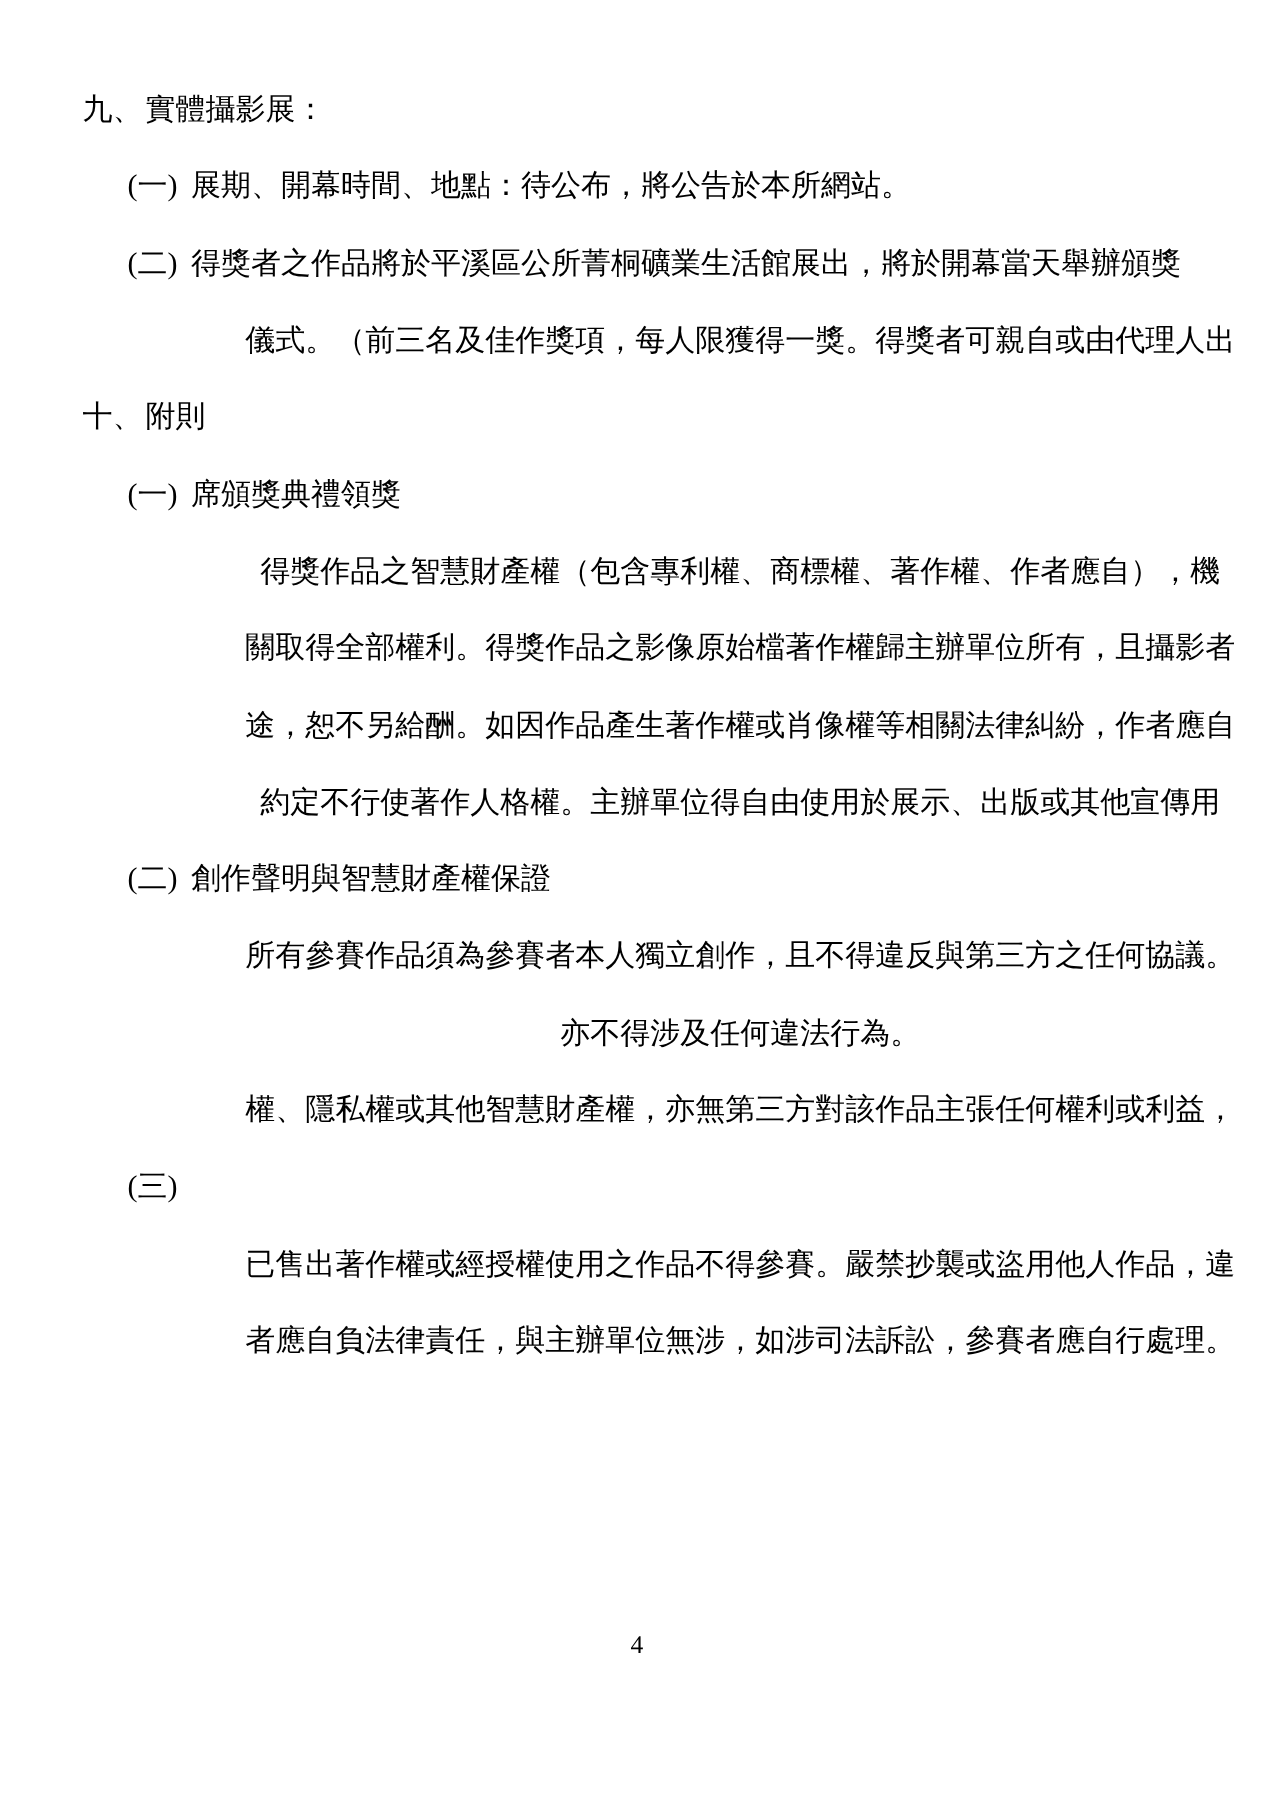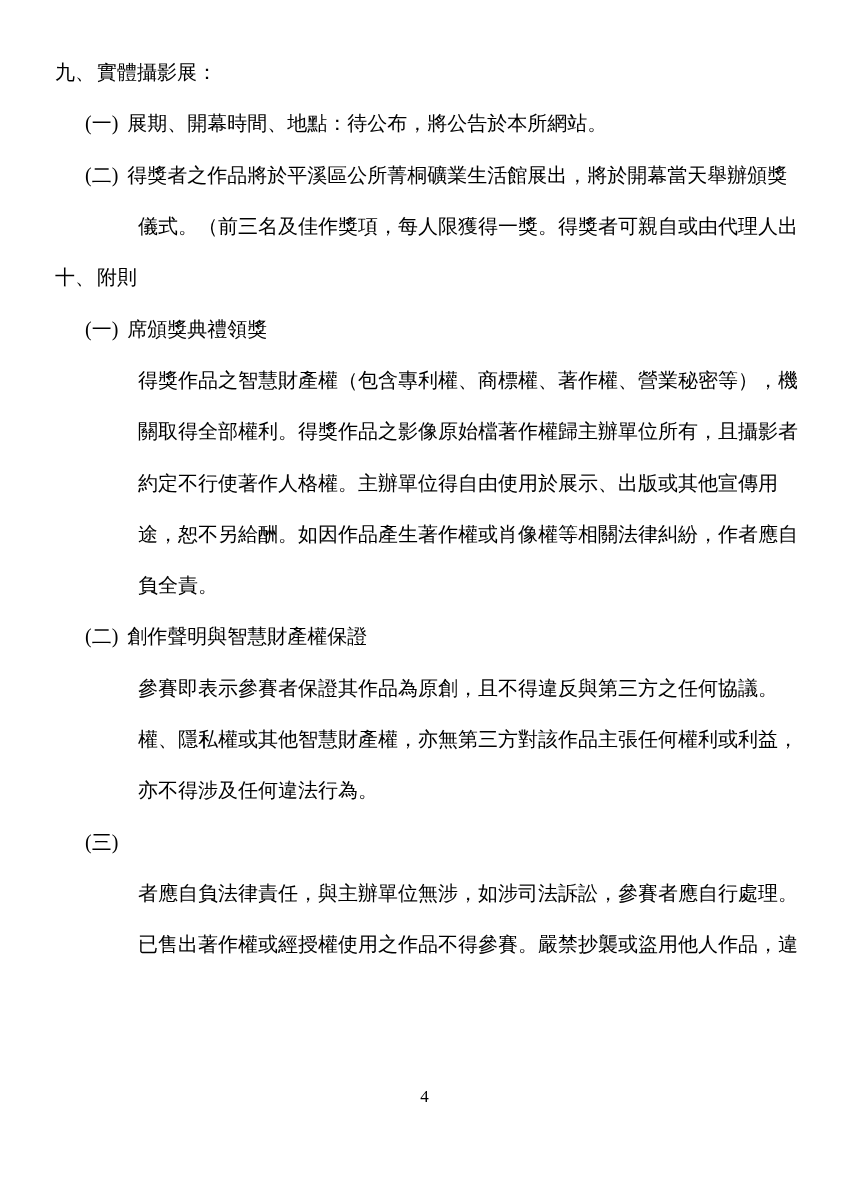--- a/index.html
+++ b/index.html
@@ -20,21 +20,21 @@
     right: 0;
   }
   .line {
     height: 51.3px;
     display: flex;
     align-items: center;
     white-space: nowrap;
   }
   .l0 { padding-left: 55px; }   
   .l1 { padding-left: 85px; }   
-  .l2 { padding-left: 138px; }  
+  .l2 { padding-left: 138px; justify-content: center; }  
   .sec-num   { margin-right: 2px; }
   .item-label{ margin-right: 9px; }
   .page-number {
     position: absolute;
     top: 1086px;
     left: 0;
     width: 100%;
     text-align: center;
     font-size: 17px;
     line-height: 22px;
@@ -67,55 +67,52 @@
     <div class="line l0">
       <span class="sec-num">十、</span>
       <span>附則</span>
     </div>
 
     <div class="line l1">
       <span class="item-label">(一)</span>
       <span>席頒獎典禮領獎</span>
     </div>
     <div class="line l2">
-      <span>得獎作品之智慧財產權（包含專利權、商標權、著作權、營業秘密等），機</span>
+      <span>得獎作品之智慧財產權（包含專利權、商標權、著作權、作者應自），機</span>
     </div>
     <div class="line l2">
       <span>關取得全部權利。得獎作品之影像原始檔著作權歸主辦單位所有，且攝影者</span>
     </div>
     <div class="line l2">
-      <span>約定不行使著作人格權。主辦單位得自由使用於展示、出版或其他宣傳用</span>
-    </div>
-    <div class="line l2">
       <span>途，恕不另給酬。如因作品產生著作權或肖像權等相關法律糾紛，作者應自</span>
     </div>
     <div class="line l2">
-      <span>負全責。</span>
+      <span>約定不行使著作人格權。主辦單位得自由使用於展示、出版或其他宣傳用</span>
     </div>
 
     <div class="line l1">
       <span class="item-label">(二)</span>
       <span>創作聲明與智慧財產權保證</span>
     </div>
     <div class="line l2">
-      <span>參賽即表示參賽者保證其作品為原創，且不得違反與第三方之任何協議。</span>
+      <span>所有參賽作品須為參賽者本人獨立創作，且不得違反與第三方之任何協議。</span>
+    </div>
+    <div class="line l2">
+      <span>亦不得涉及任何違法行為。</span>
     </div>
     <div class="line l2">
       <span>權、隱私權或其他智慧財產權，亦無第三方對該作品主張任何權利或利益，</span>
-    </div>
-    <div class="line l2">
-      <span>亦不得涉及任何違法行為。</span>
     </div>
 
     <div class="line l1">
       <span class="item-label">(三)</span>
     </div>
     <div class="line l2">
-      <span>者應自負法律責任，與主辦單位無涉，如涉司法訴訟，參賽者應自行處理。</span>
+      <span>已售出著作權或經授權使用之作品不得參賽。嚴禁抄襲或盜用他人作品，違</span>
     </div>
     <div class="line l2">
-      <span>已售出著作權或經授權使用之作品不得參賽。嚴禁抄襲或盜用他人作品，違</span>
+      <span>者應自負法律責任，與主辦單位無涉，如涉司法訴訟，參賽者應自行處理。</span>
     </div>
 
   </div>
 
   <div class="page-number">4</div>
 </div>
 
 </body></html>

